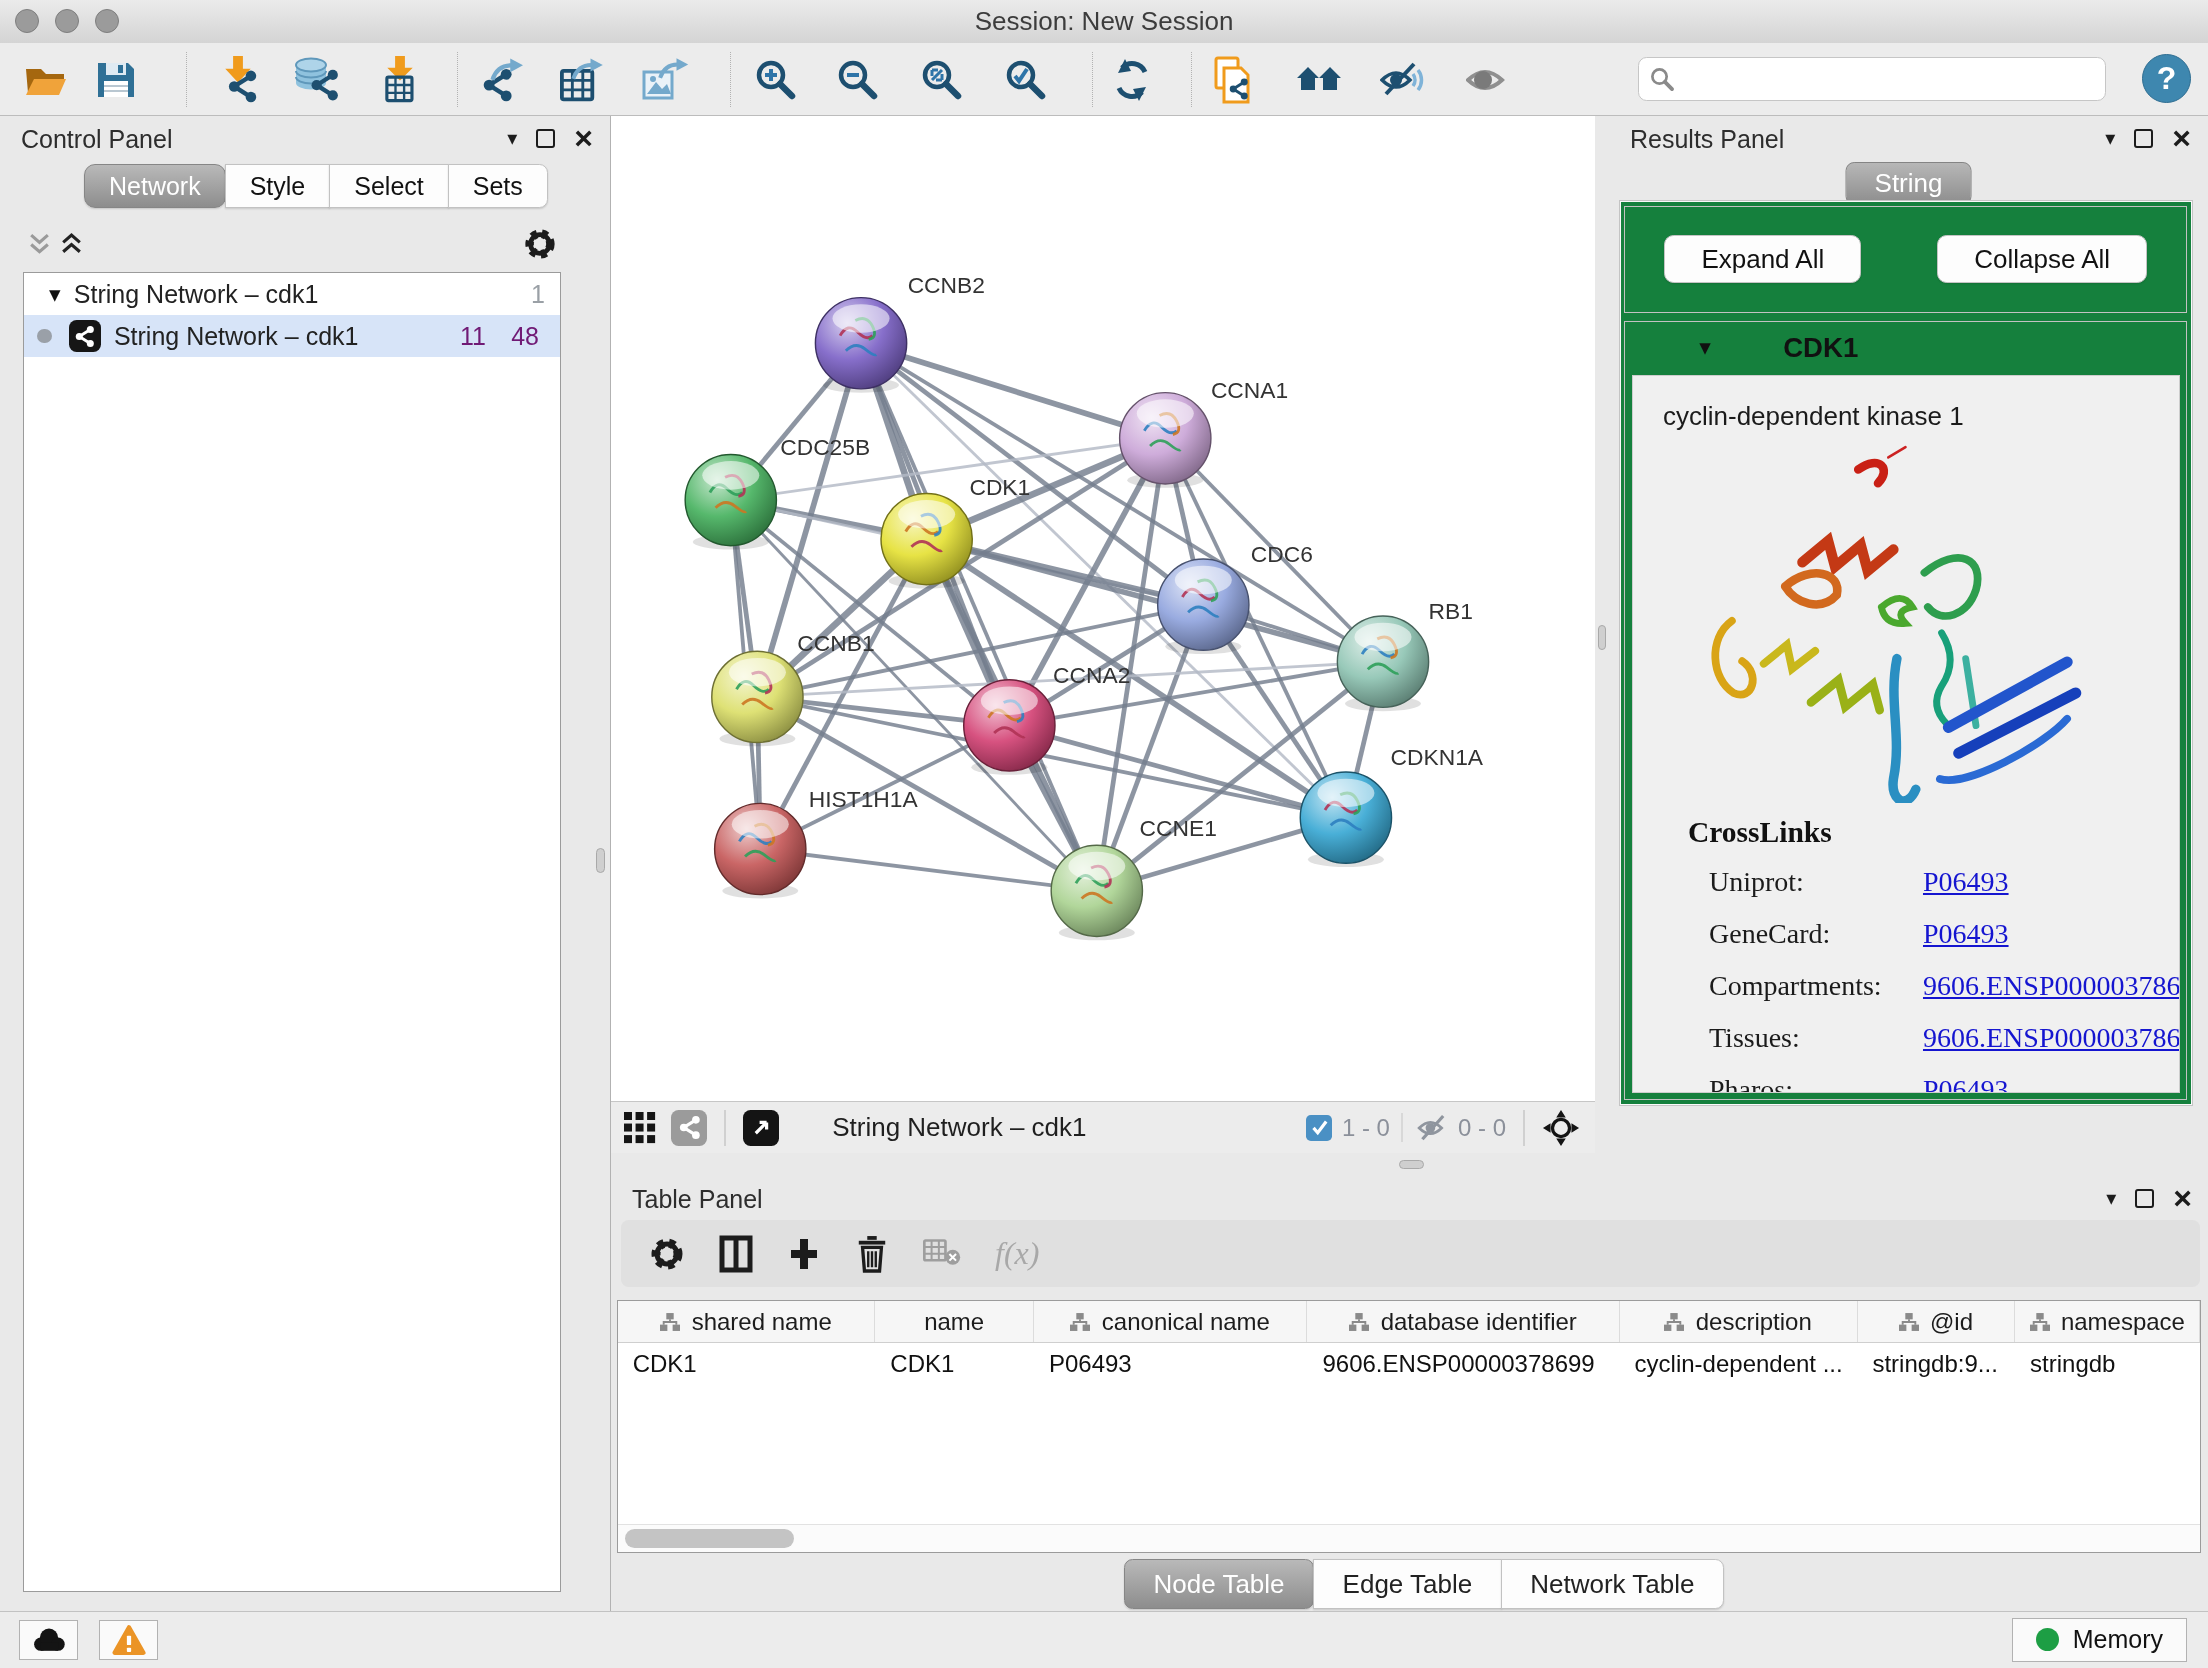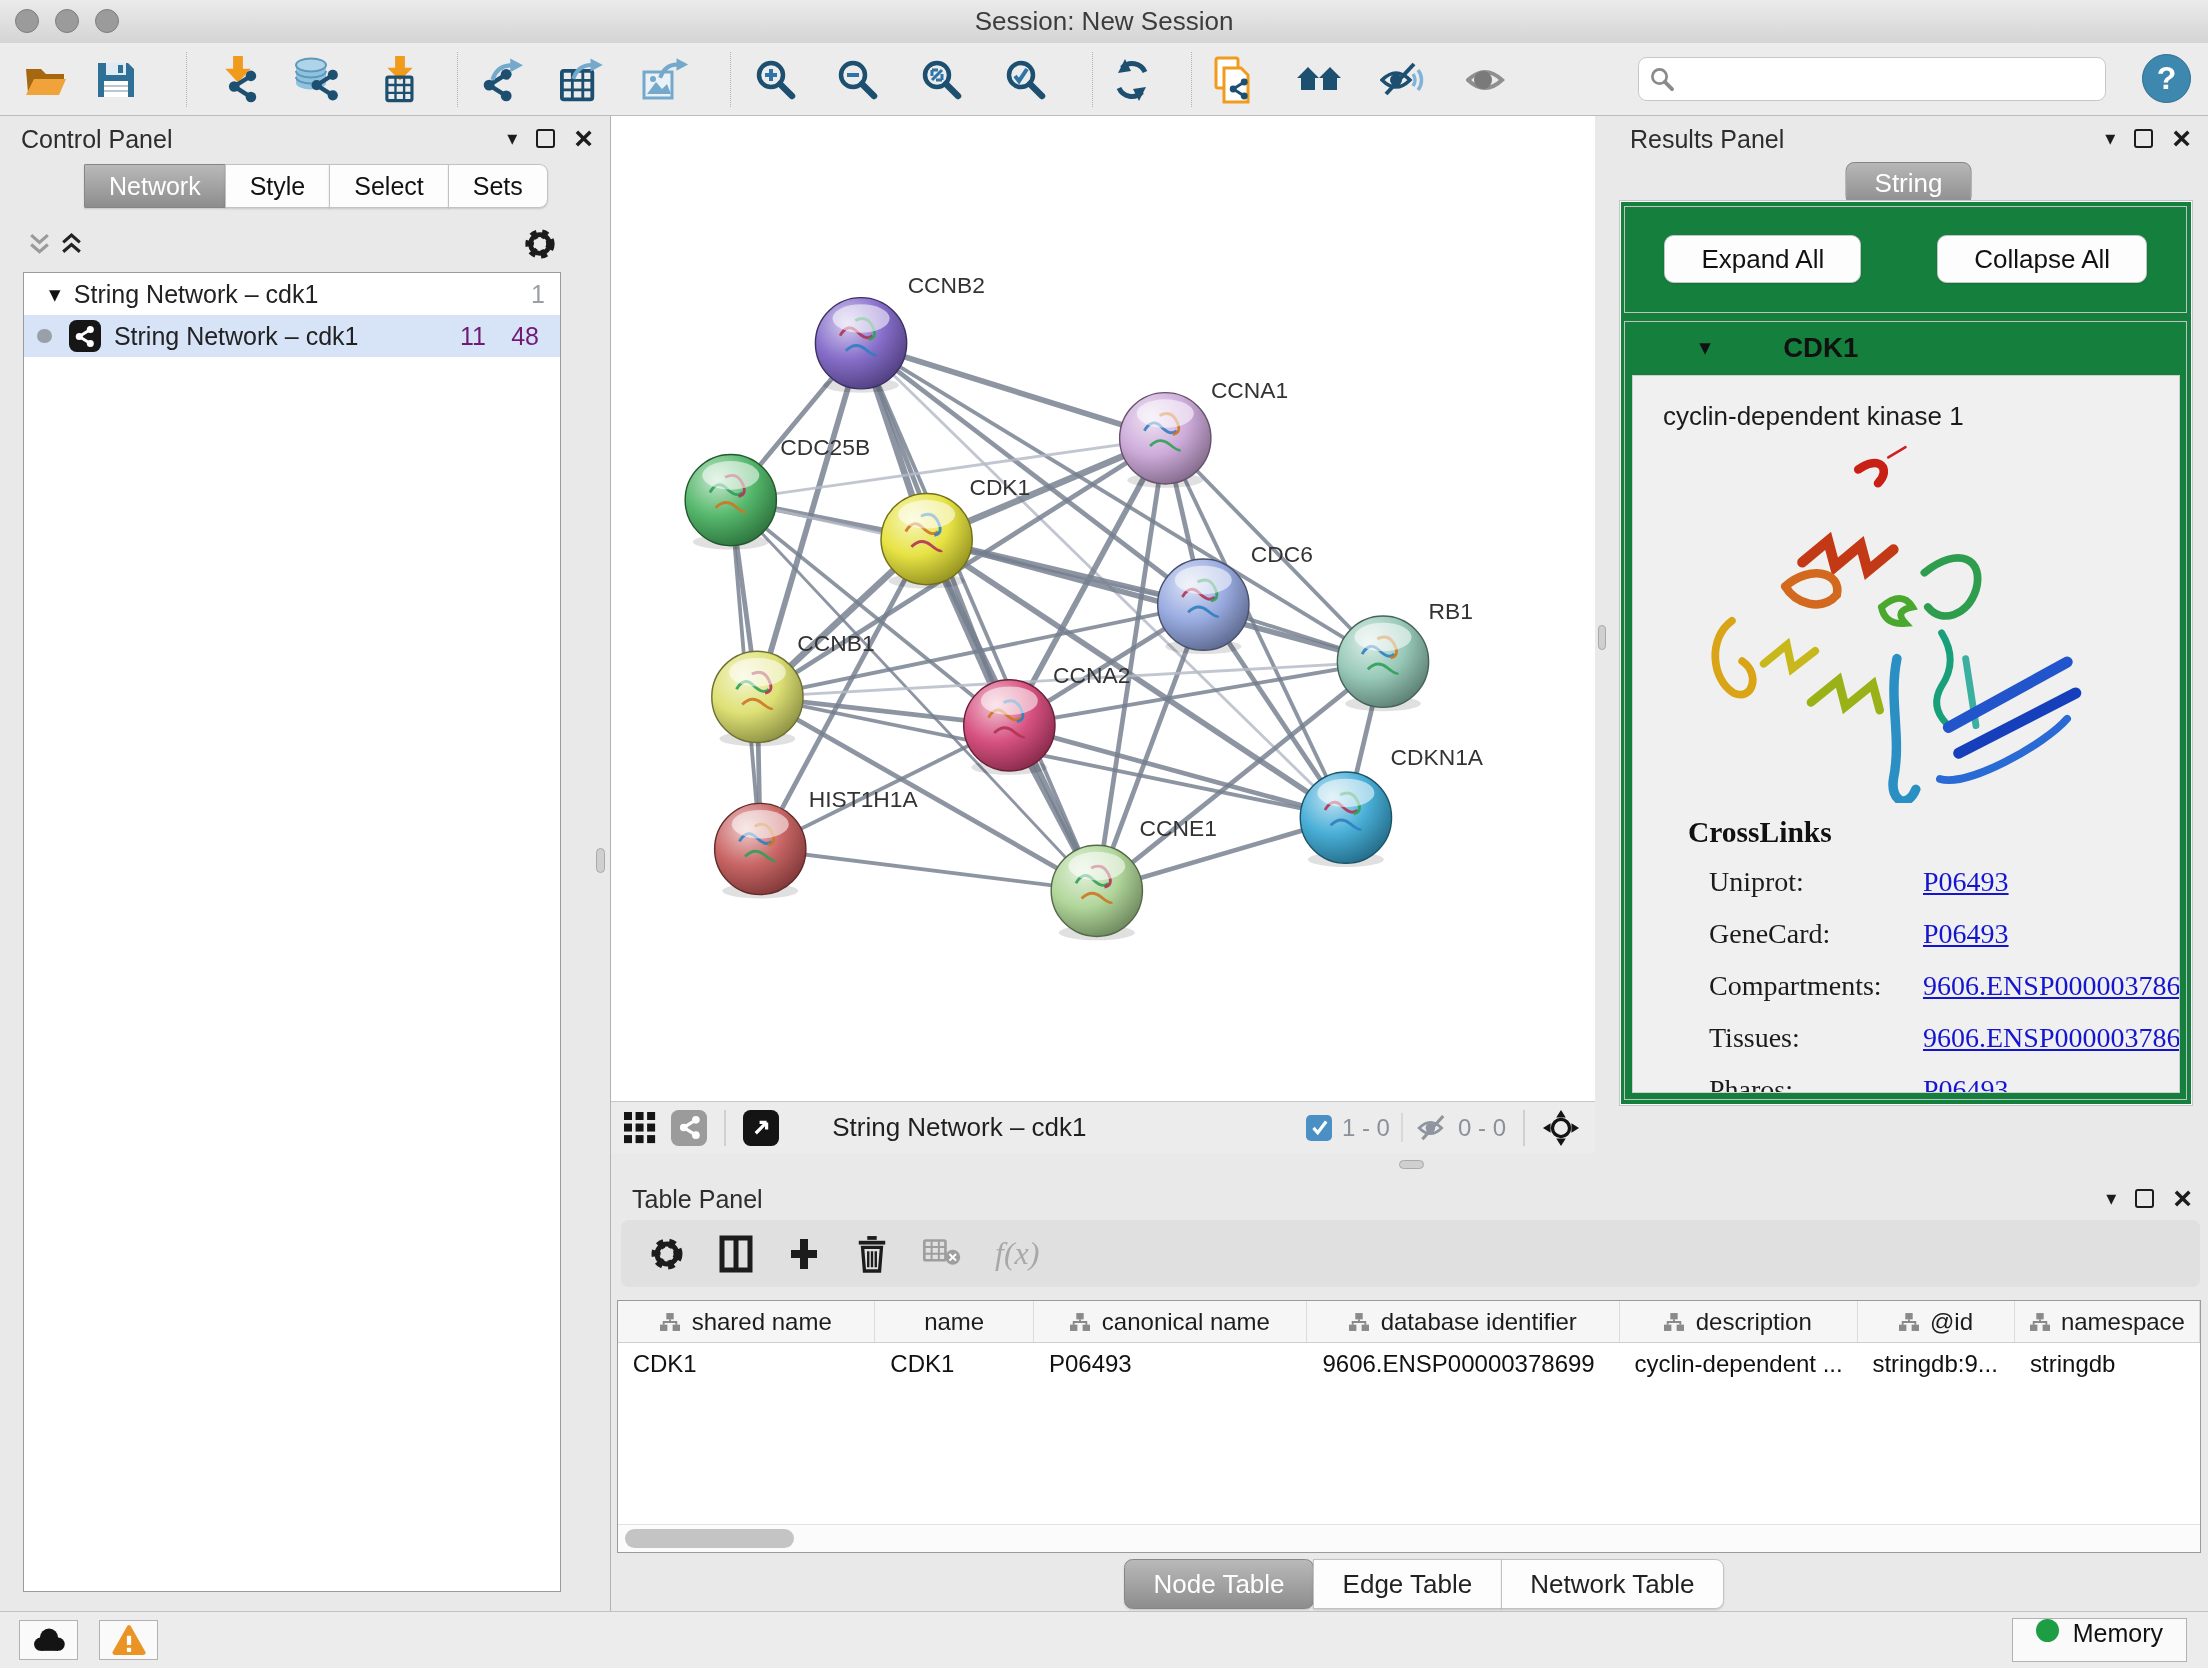--- a/index.html
+++ b/index.html
@@ -36,21 +36,21 @@
   
   .control-panel{position:absolute;left:0;top:116px;width:611px;height:1495px;background:#e9e9e9;
     border-right:1.9px solid #b2b2b2;box-sizing:border-box;}
   .seg-tabs{position:absolute;top:48px;left:84px;display:flex;}
   .seg{height:42px;line-height:42px;padding:0 24px;font-size:25px;background:#fdfdfd;
     border:1px solid #c2c2c2;margin-left:-1px;color:#111;cursor:pointer;
     box-shadow:0 1px 1.9px rgba(0,0,0,.15);}
   .seg:first-child{border-radius:8.6px 0 0 8.6px;margin-left:0;}
   .seg:last-child{border-radius:0 8.6px 8.6px 0;}
   .seg.sel{background:linear-gradient(#b9b9b9,#8d8d8d);color:#fff;border-color:#868686;
-    border-radius:1px;}
+    border-radius:11px;}
   .cp-navrow{position:absolute;top:107px;left:0;width:100%;height:40px;}
   .cp-status{position:absolute;left:0;right:0;text-align:center;font-size:25px;top:5.7px;color:#222;}
   .cp-list{position:absolute;left:23px;top:156px;width:538px;height:1320px;background:#fff;
     border:1.9px solid #9b9b9b;box-sizing:border-box;}
   .tree-row{position:relative;height:42px;display:flex;align-items:center;font-size:25px;}
   .tree-row .count{position:absolute;right:15px;color:#9aa0a6;}
   .tree-row.child{background:#d7e4f8;}
   .tri{font-size:23px;margin:0 13.3px 0 25px;color:#111;}
   .node-dot{width:14.3px;height:14.3px;border-radius:50%;background:#9aa0a8;margin:0 17px 0 13.3px;}
   .share-badge{width:32px;height:32px;border-radius:7.6px;background:#161616;display:flex;
@@ -128,21 +128,21 @@
   .tp-tab:last-child{border-radius:0 8.6px 8.6px 0;}
   .tp-tab.sel{background:linear-gradient(#b9b9b9,#8d8d8d);color:#fff;border-color:#868686;
     border-radius:8.6px;}
   
   .statusbar{position:absolute;left:0;top:1611px;width:100%;height:57px;background:#ececec;
     border-top:1.9px solid #c2c2c2;box-sizing:border-box;}
   .sb-btn{position:absolute;top:7.6px;width:59px;height:40px;background:#fafafa;
     border:1.9px solid #b2b2b2;display:flex;align-items:center;justify-content:center;
     box-sizing:border-box;cursor:pointer;}
   .memory-btn{position:absolute;right:21px;top:5.7px;height:44px;padding:0 23px;background:#fafafa;
-    border:1.9px solid #b2b2b2;display:flex;align-items:flex-start;gap:13.3px;font-size:25px;color:#111;
+    border:1.9px solid #b2b2b2;display:flex;align-items:center;gap:13.3px;font-size:25px;color:#111;
     box-sizing:border-box;cursor:pointer;}
   .mem-dot{width:23px;height:23px;border-radius:50%;background:#1d9e44;}
 </style>
 </head>
 <body>
 
 <svg width="0" height="0" style="position:absolute">
   <defs>
     <g id="shareg">
         <path d="M28 7 L9 19 L28 31" fill="none" stroke="currentColor" stroke-width="5"></path>

